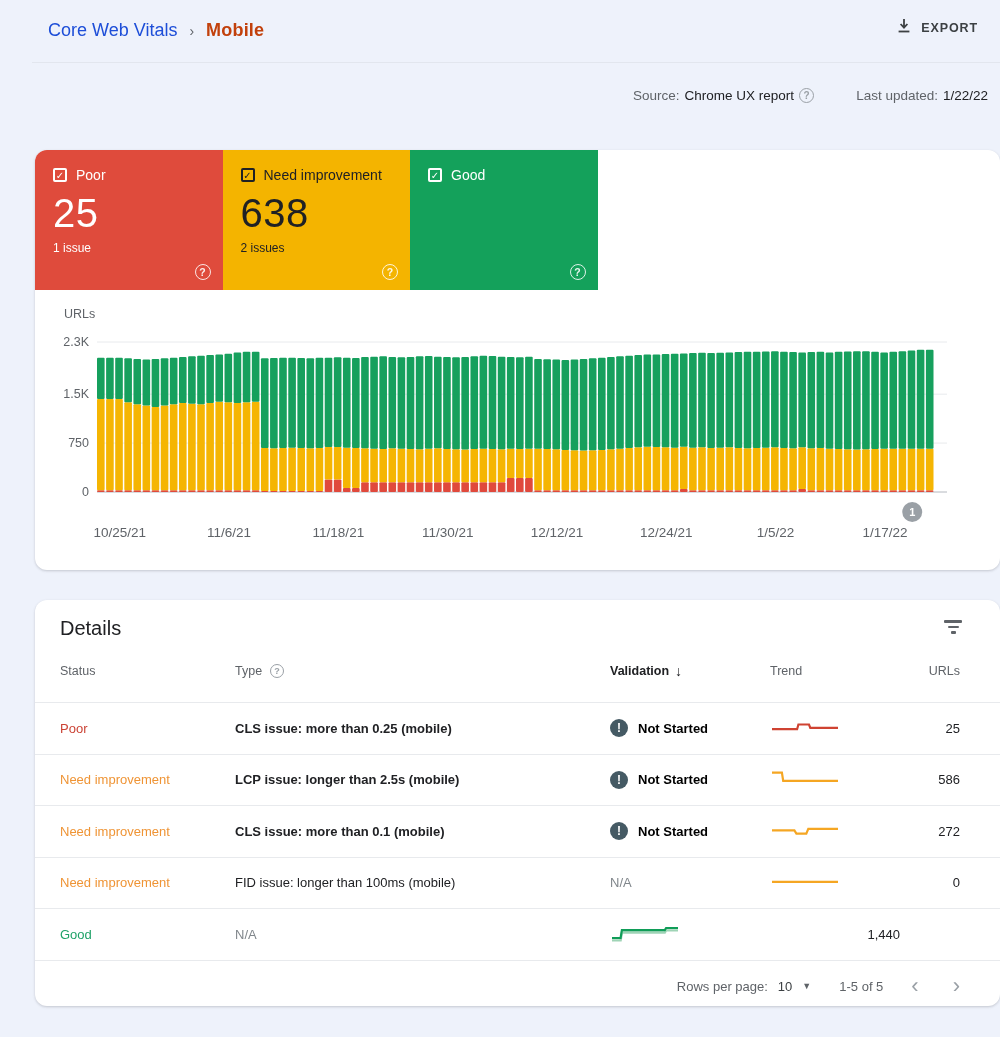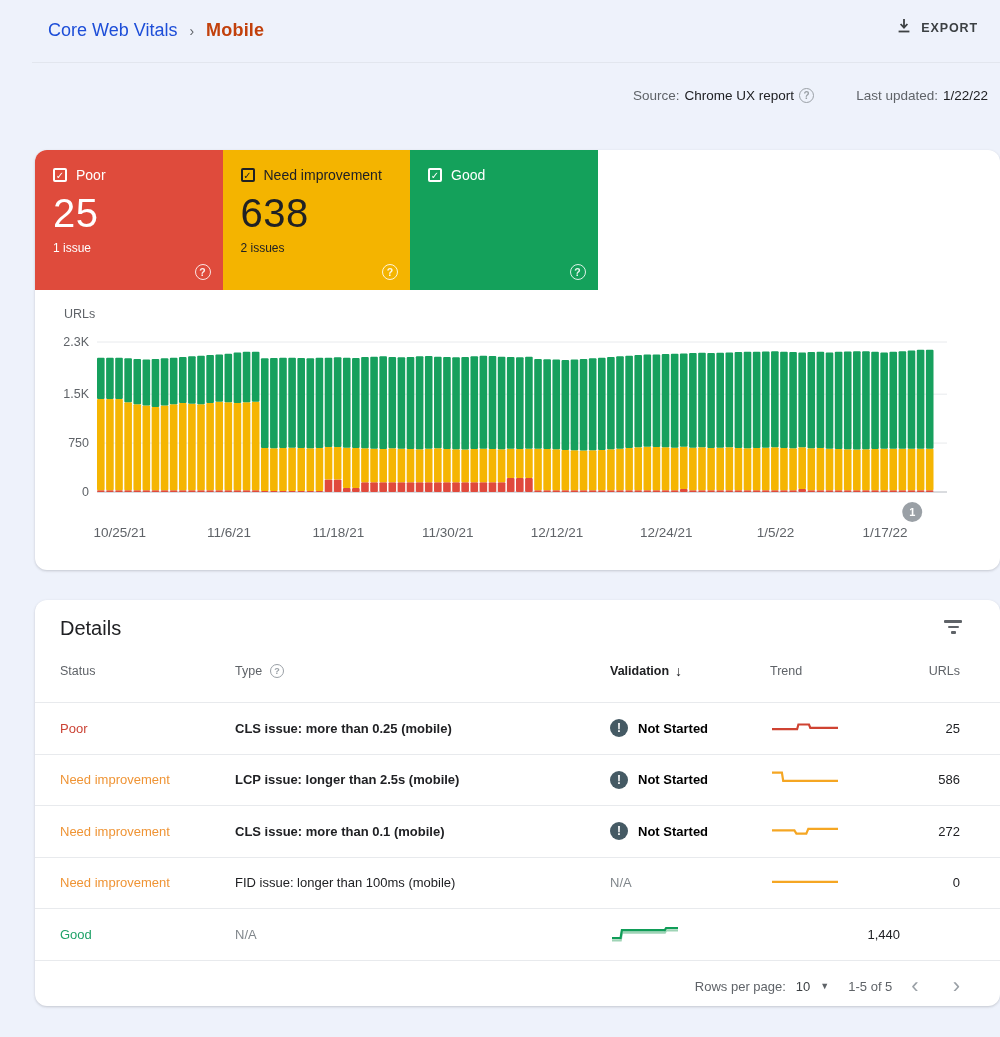--- a/index.html
+++ b/index.html
@@ -70,21 +70,21 @@
   .cell-type { color:#202124; }
   .cell-type.bold { font-weight:bold; }
   .cell-validation { display:flex; align-items:center; gap:10px; }
   .nv-icon { width:18px; height:18px; border-radius:50%; background:#455a64; color:#fff;
     display:inline-flex; align-items:center; justify-content:center; font-size:12px; font-weight:bold; flex:none; }
   .nv-text { font-weight:bold; color:#000000; }
   .na-text { color:#80868b; }
   .cell-urls { text-align:right; color:#202124; }
 
   .tbl-footer { height:52px; border-top:1px solid #e8eaed; display:flex; align-items:center;
-    justify-content:flex-end; gap:19px; padding-right:40px; font-size:13px; color:#5f6368; }
+    justify-content:flex-end; gap:28px; padding-right:40px; font-size:13px; color:#5f6368; }
   .rpp-select { display:flex; align-items:center; gap:10px; cursor:pointer; }
   .rpp-value { color:#3c4043; }
   .dd-arrow { font-size:9px; color:#5f6368; }
   .pg-chevrons { display:flex; gap:34px; font-size:22px; color:#9aa0a6; }
   .pg-chevrons span { cursor:pointer; line-height:1; }
 </style>
 </head>
 <body>
 
 <div class="topbar">

